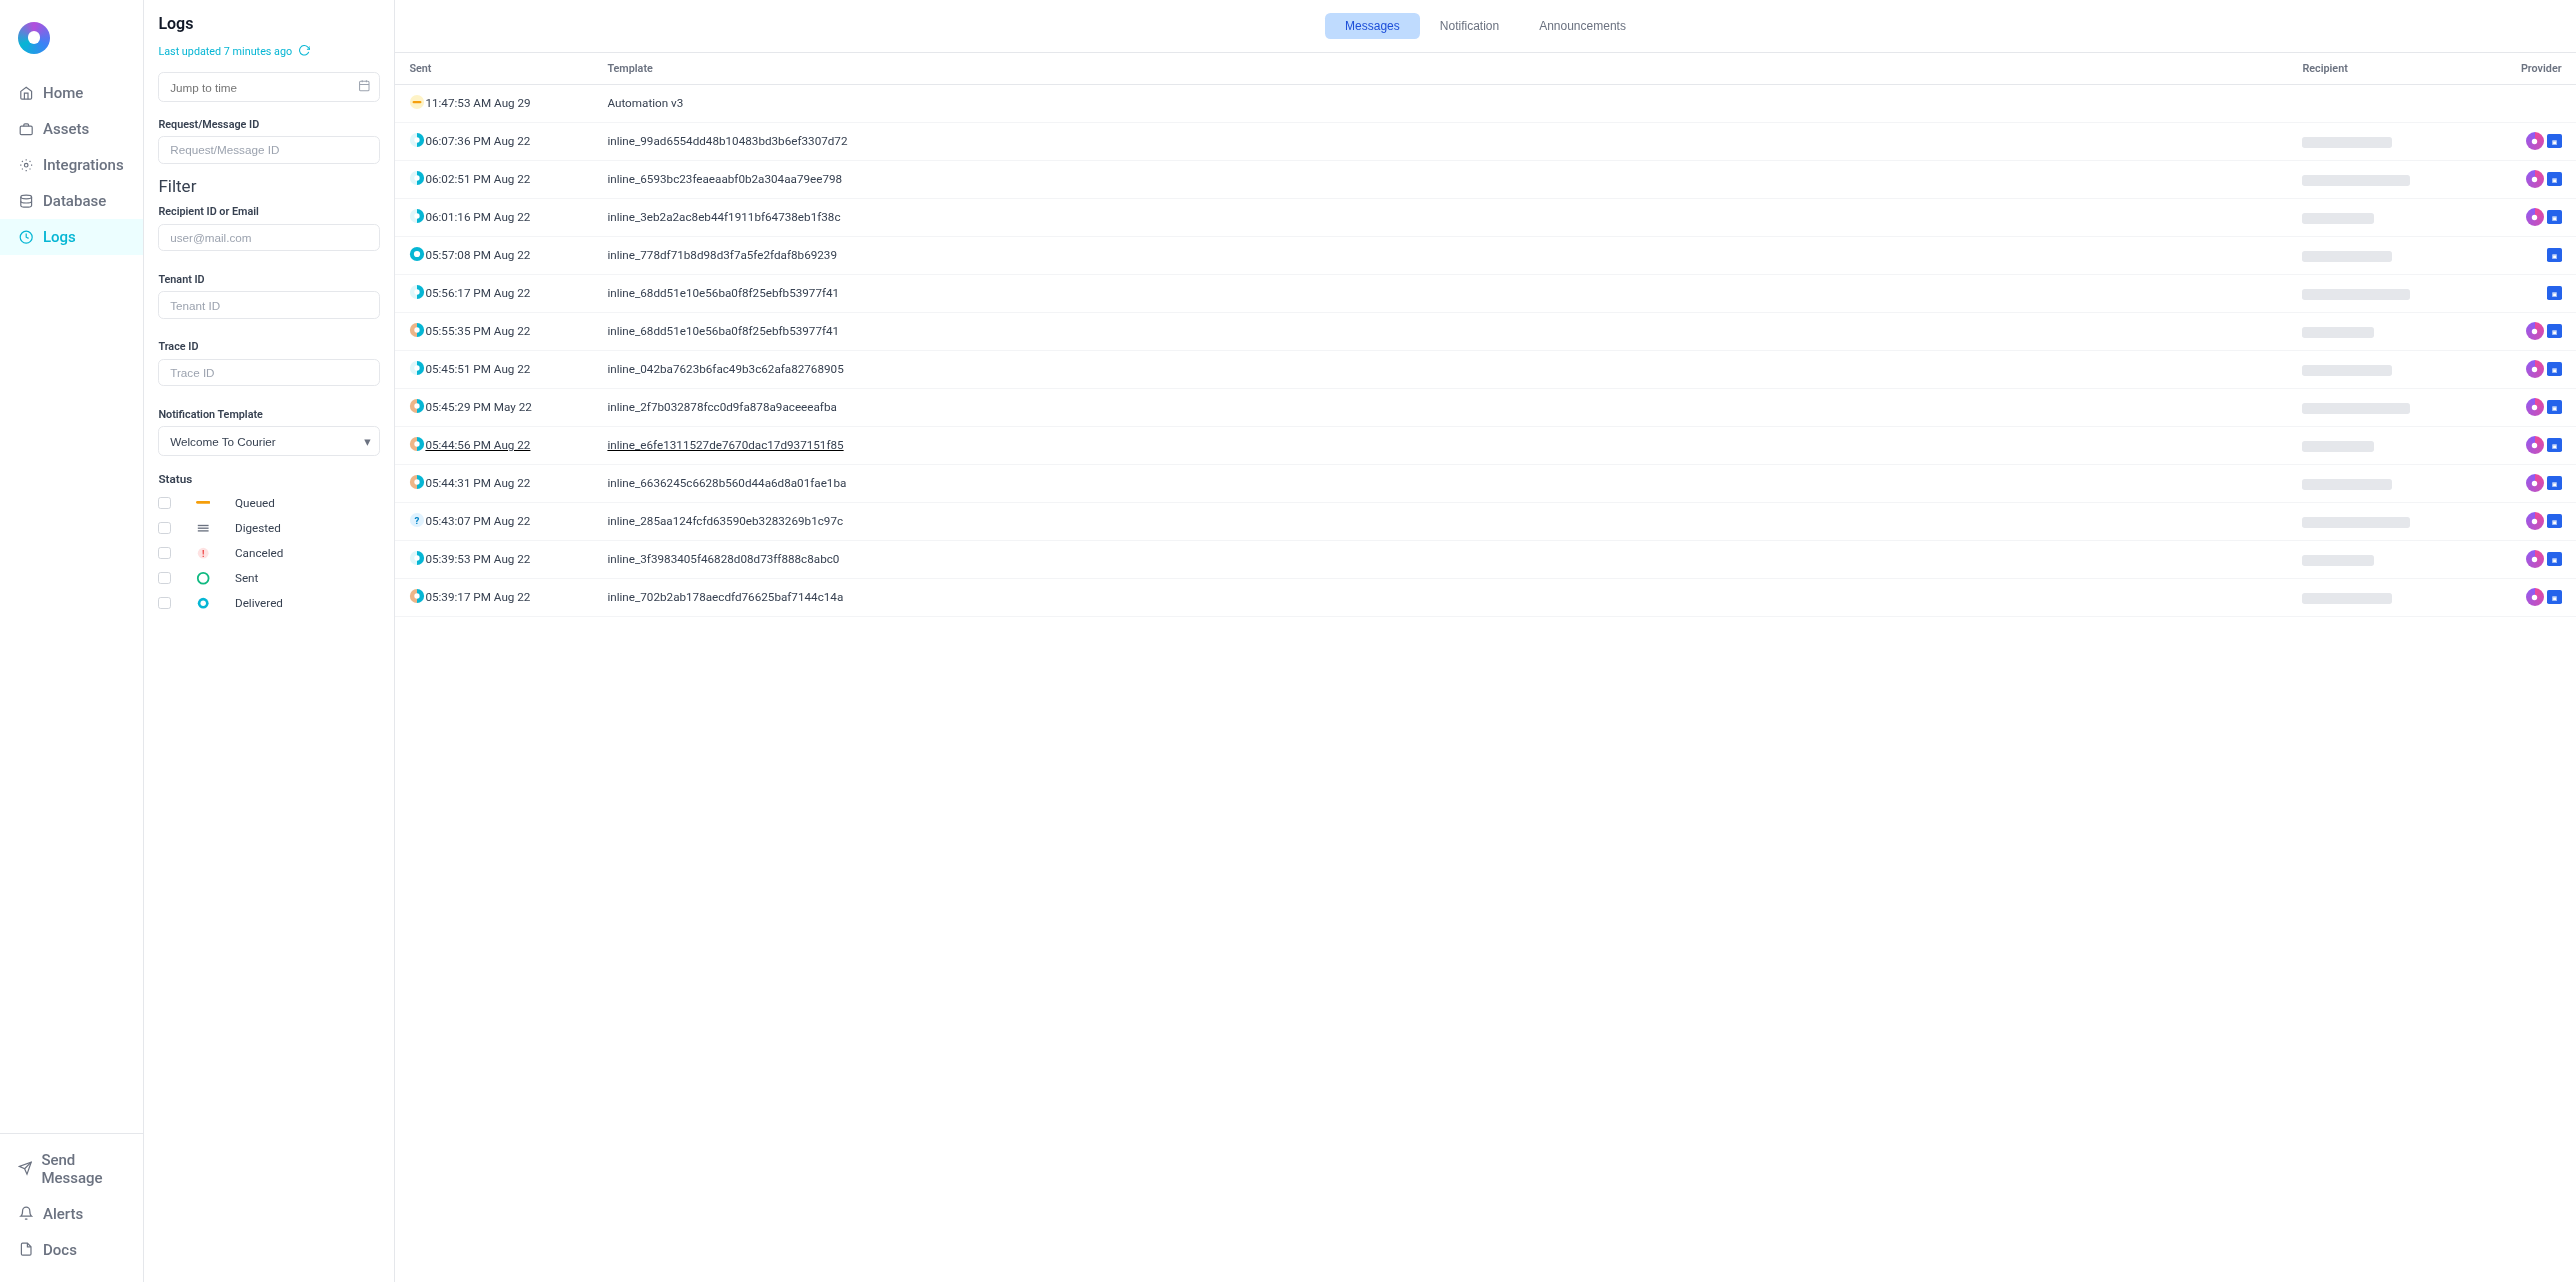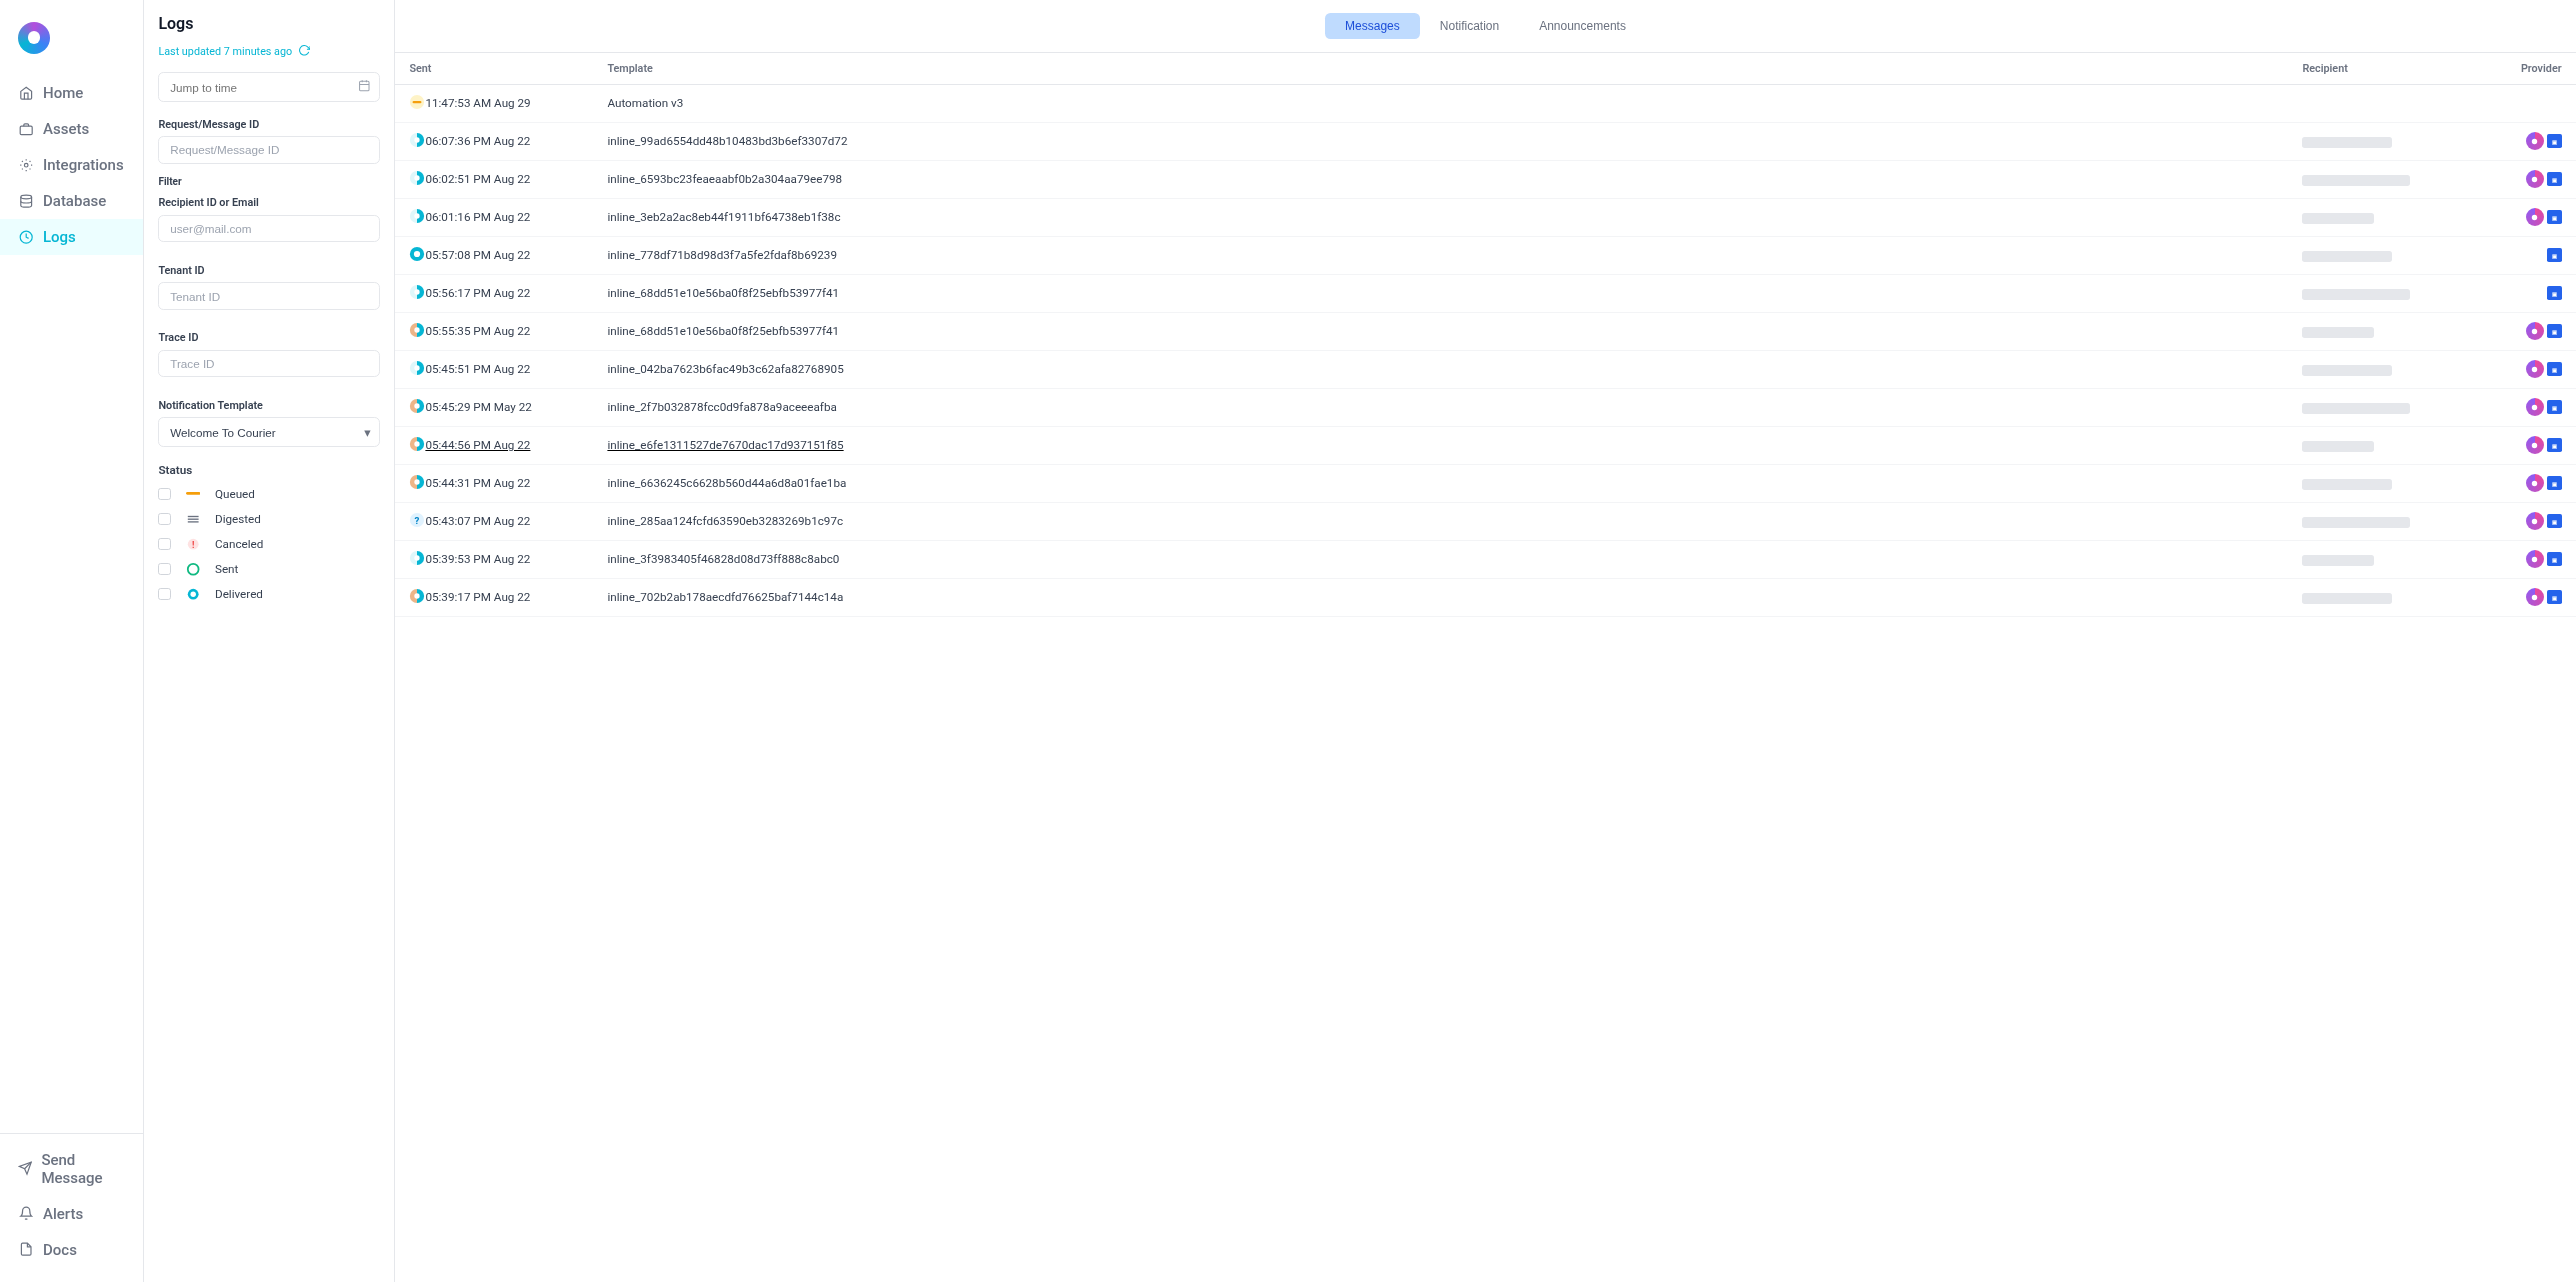--- a/index.html
+++ b/index.html
@@ -86,40 +86,40 @@
       font-size: 10.8px; font-weight: 600; color: #374151; margin-bottom: 5.4px; margin-top: 9px;
     }
     .filter-input {
       width: 100%; padding: 6.3px 10.8px;
       border: 0.9px solid #e5e7eb; border-radius: 5.4px;
       font-size: 11.7px; color: #111827; background: #fff;
       outline: none; margin-bottom: 12.6px;
     }
     .filter-input::placeholder { color: #9ca3af; }
     .filter-label-main {
-      font-size: 10px; font-weight: 700; color: #374151; margin-bottom: 9px;
+      font-size: 17px; font-weight: 400; color: #374151; margin-bottom: 9px;
     }
     .select-wrap {
       position: relative; margin-bottom: 16px;
     }
     .filter-select {
       width: 100%; padding: 7.2px 32px 7.2px 10.8px;
       border: 0.9px solid #e5e7eb; border-radius: 5.4px;
       font-size: 11.7px; color: #374151; background: #fff;
       outline: none; appearance: none; cursor: pointer;
     }
     .select-chevron {
       position: absolute; right: 9px; top: 50%; transform: translateY(-50%);
       color: #6b7280; pointer-events: none;
     }
     .status-section-label {
       font-size: 11.7px; font-weight: 600; color: #374151; margin-bottom: 9px;
     }
     .status-item {
-      display: flex; align-items: center; gap: 14px;
+      display: flex; align-items: center; gap: 24px;
       margin-bottom: 9px;
     }
     .status-checkbox {
       width: 12.6px; height: 12.6px; border: 1.3px solid #d1d5db;
       border-radius: 2.7px; background: #fff; flex-shrink: 0;
     }
     .status-icon { width: 16px; height: 16px; display: flex; align-items: center; justify-content: center; flex-shrink: 0; }
     .status-label { font-size: 11.7px; color: #374151; }
 
     

